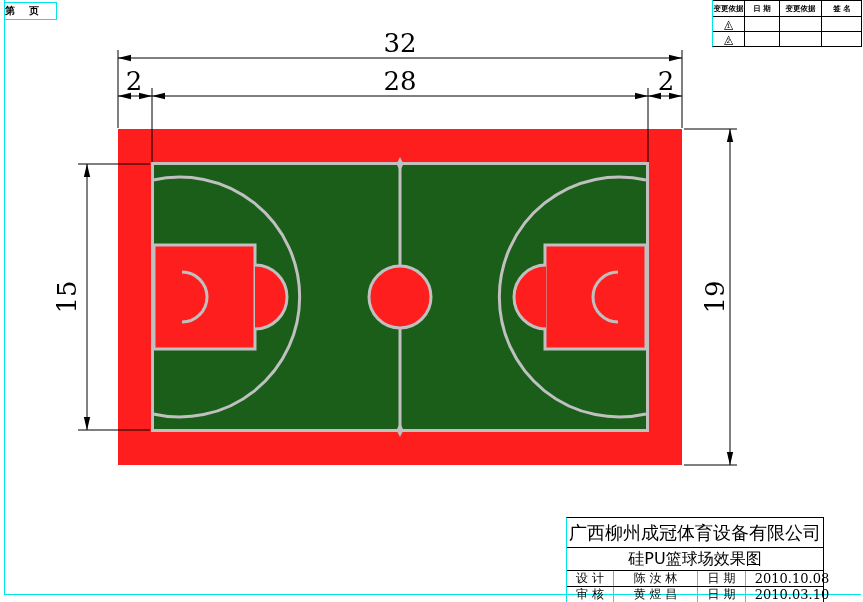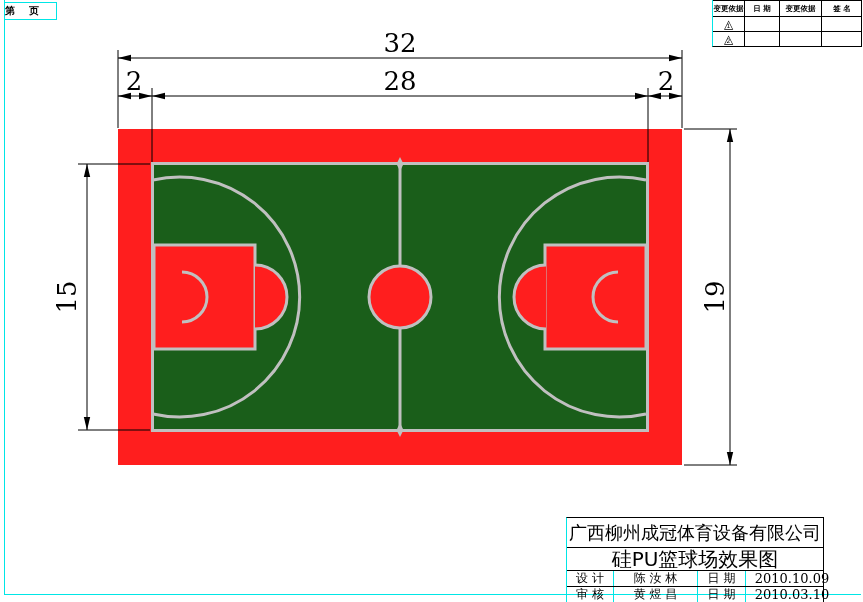--- a/index.html
+++ b/index.html
@@ -36,21 +36,21 @@
     position:absolute;left:566px;top:517px;width:258px;box-sizing:border-box;
     border-top:1px solid var(--ink);border-right:1px solid var(--ink);border-bottom:1px solid var(--ink);
     border-left:1px solid var(--frame);
   }
   .tb-company{
     height:29px;display:flex;align-items:center;justify-content:center;
     font-size:18px;white-space:nowrap;letter-spacing:0;
   }
   .tb-title{
     height:23px;box-sizing:border-box;border-top:1px solid var(--ink);
-    display:flex;align-items:center;justify-content:center;font-size:20px;white-space:nowrap;
+    display:flex;align-items:center;justify-content:center;font-size:16px;white-space:nowrap;
   }
   .tb-row{
     display:grid;grid-template-columns:46px 84px 48px 93px;height:16px;box-sizing:border-box;
     border-top:1px solid var(--ink);
   }
   .tb-cell{
     box-sizing:border-box;border-left:1px solid var(--frame);
     display:flex;align-items:center;justify-content:center;font-size:12px;white-space:nowrap;overflow:hidden;text-align:right;
   }
   .tb-cell.first{border-left:none;}
@@ -163,21 +163,21 @@
   <div class="rev-cell"></div>
 </div>
 
 <div class="title-block">
   <div class="tb-company">广西柳州成冠体育设备有限公司</div>
   <div class="tb-title">硅PU篮球场效果图</div>
   <div class="tb-row">
     <div class="tb-cell first">设 计</div>
     <div class="tb-cell">陈 汝 林</div>
     <div class="tb-cell">日 期</div>
-    <div class="tb-cell date">2010.10.09</div>
+    <div class="tb-cell date">2010.10.08</div>
   </div>
   <div class="tb-row">
     <div class="tb-cell first">审 核</div>
     <div class="tb-cell">黄 煜 昌</div>
     <div class="tb-cell">日 期</div>
     <div class="tb-cell date">2010.03.10</div>
   </div>
 </div>
 
 </body></html>

